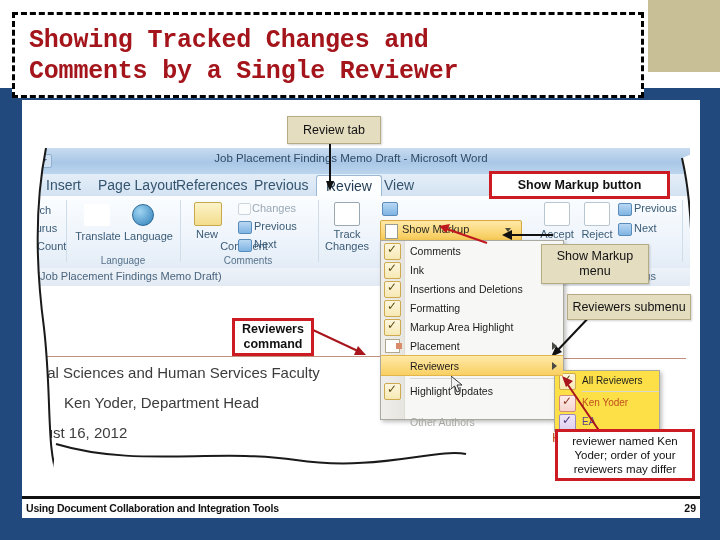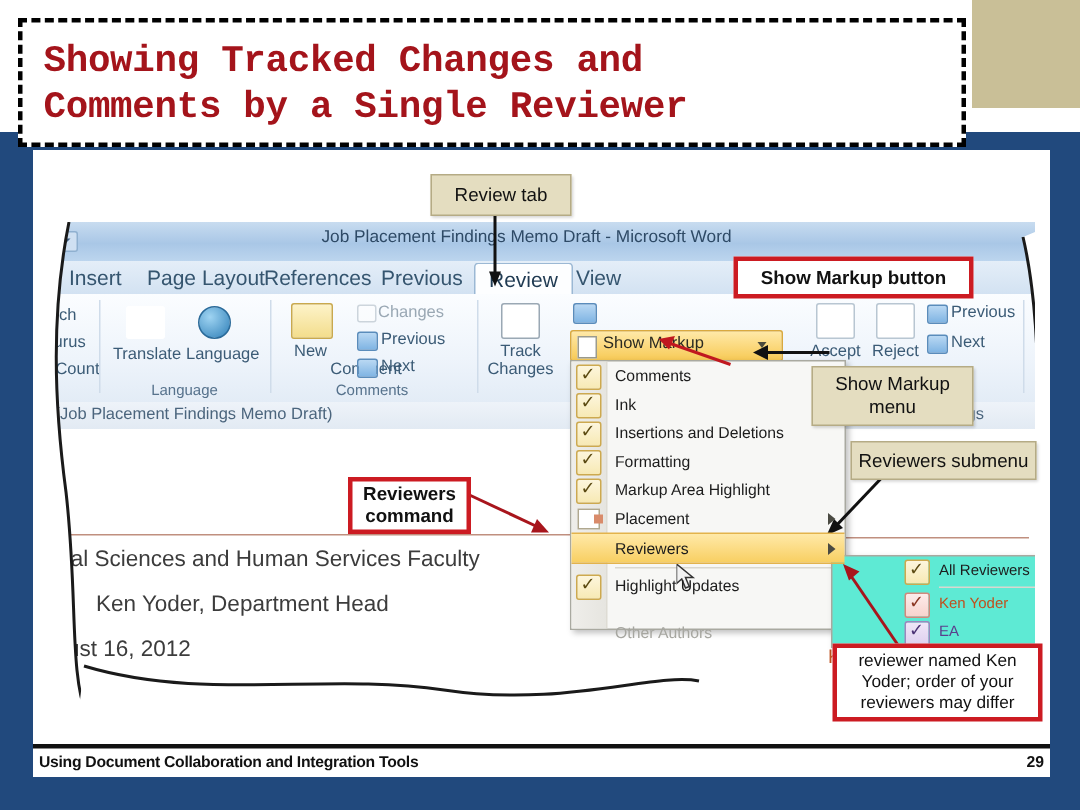--- a/index.html
+++ b/index.html
@@ -111,22 +111,22 @@
   .mi .arw{position:absolute;right:6px;top:6px;
     border-top:4px solid transparent;border-bottom:4px solid transparent;border-left:5px solid #4a4a42;}
   .mi.hl{background:linear-gradient(#ffe9a8,#f8cf62);border-top:1px solid #e3b34c;border-bottom:1px solid #e3b34c;}
   .mi.dis .lbl{color:#a6a6a0;margin-top:24px;}
   .mi .ic-bal{position:absolute;left:4px;top:3px;width:13px;height:12px;
     background:#fff;border:1px solid #b0a88f;}
   .mi .ic-bal:after{content:"";position:absolute;right:-3px;top:3px;width:6px;height:6px;background:#d98b6a;}
   .msep{height:1px;background:#d9d7cf;margin:2px 0 2px 29px;}
 
   
-  .submenu{position:absolute;background:#5eead4;border:1px solid #a9a9a0;
-    box-shadow:2px 2px 4px rgba(0,0,0,.25);padding-left:44px;}
+  .submenu{position:absolute;background:#fde047;border:1px solid #a9a9a0;
+    box-shadow:2px 2px 4px rgba(0,0,0,.25);}
   .sub-mi{position:relative;height:19px;display:flex;align-items:center;
     font-size:10px;font-family:"Liberation Sans",sans-serif;color:#1c1c1c;}
   .sub-mi .chk{position:absolute;left:4px;top:2px;width:15px;height:15px;border-radius:2px;}
   .sub-mi .chk:after{content:"\2713";position:absolute;left:2px;top:-2px;font-size:12px;font-family:"DejaVu Sans",sans-serif;}
   .sub-mi .lbl{margin-left:27px;}
   .sub-all .chk{background:linear-gradient(#fdf6dd,#f7e9b4);border:1px solid #cda94f;}
   .sub-all .chk:after{color:#5b4a12;}
   .sub-ken .chk{background:linear-gradient(#fdecea,#f7d3cd);border:1px solid #d08a7d;}
   .sub-ken .chk:after{color:#8a3520;}
   .sub-ken .lbl{color:#c0501e;}
@@ -362,21 +362,21 @@
     <polygon points="366,355 354,355 358,346" fill="#a8151c"></polygon>
 
     <line x1="600" y1="432" x2="566" y2="382" stroke="#a8151c" stroke-width="2"></line>
     <polygon points="562,376 573,381 566,387" fill="#a8151c"></polygon>
   </svg>
 
   <div class="callout-tan" style="left:287px;top:116px;width:92px;height:26px;">
     <span>Review tab</span>
   </div>
 
-  <div class="callout-redbox" style="left:489px;top:171px;width:160px;height:28px;">
+  <div class="callout-redbox" style="left:489px;top:171px;width:181px;height:28px;">
     <span>Show Markup button</span>
   </div>
 
   <div class="callout-tan" style="left:541px;top:244px;width:106px;height:38px;flex-direction:column;">
     <span>Show Markup</span>
     <span>menu</span>
   </div>
 
   <div class="callout-tan" style="left:567px;top:294px;width:122px;height:24px;">
     <span>Reviewers submenu</span>

